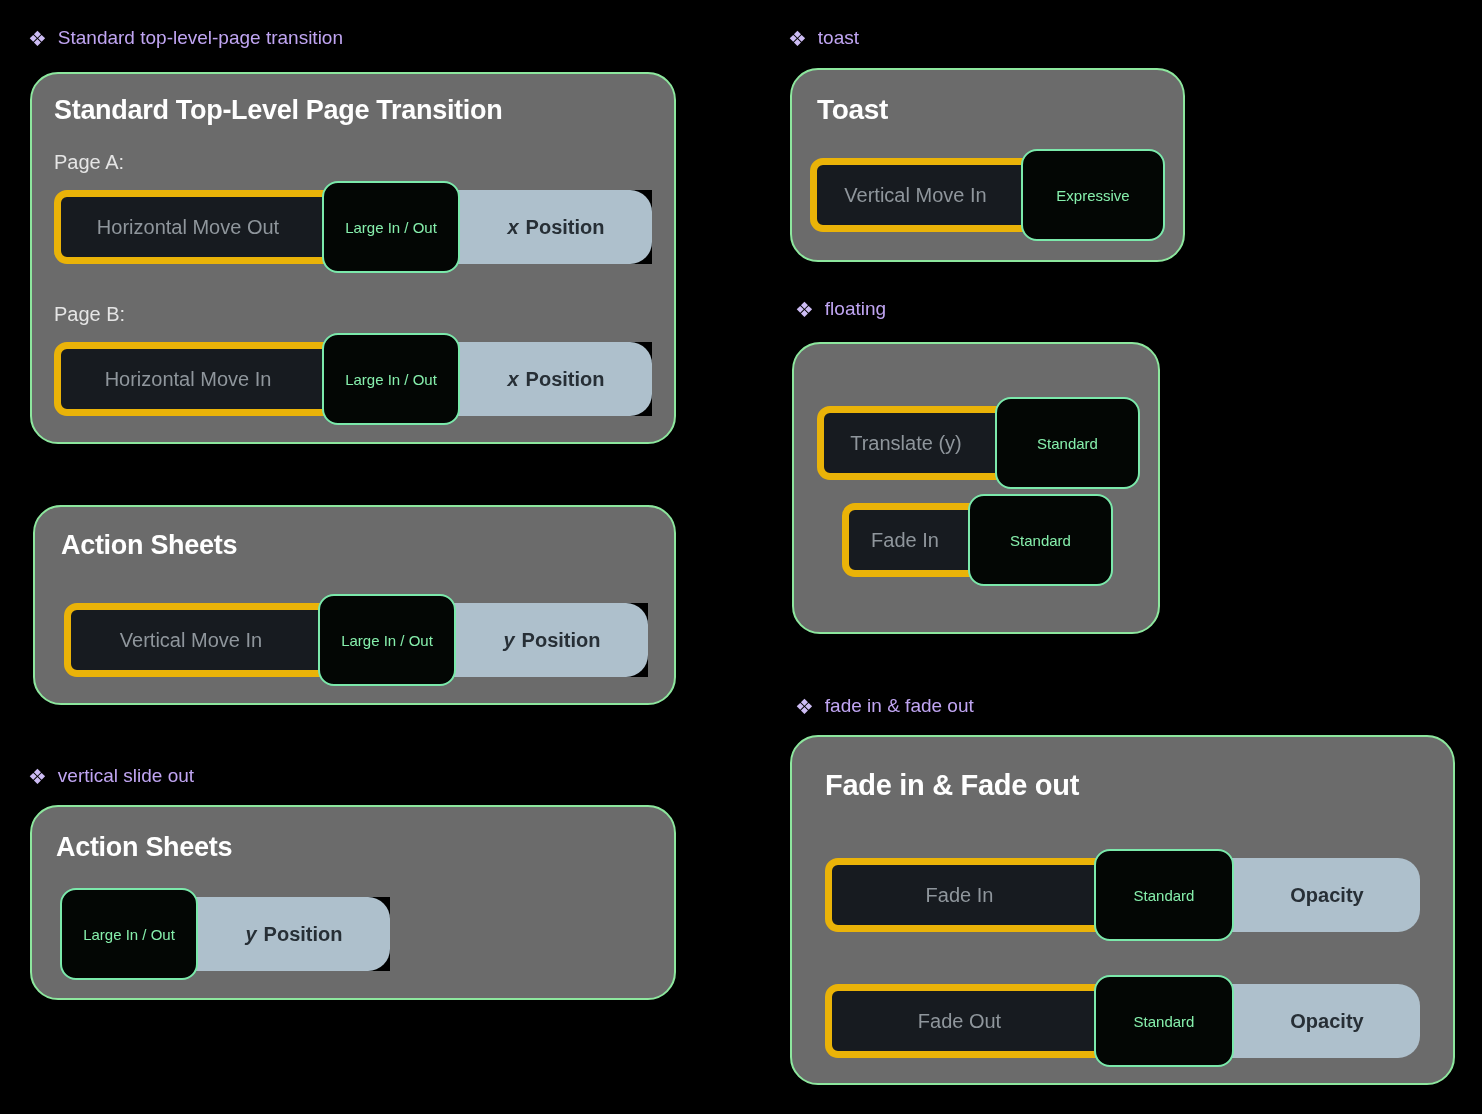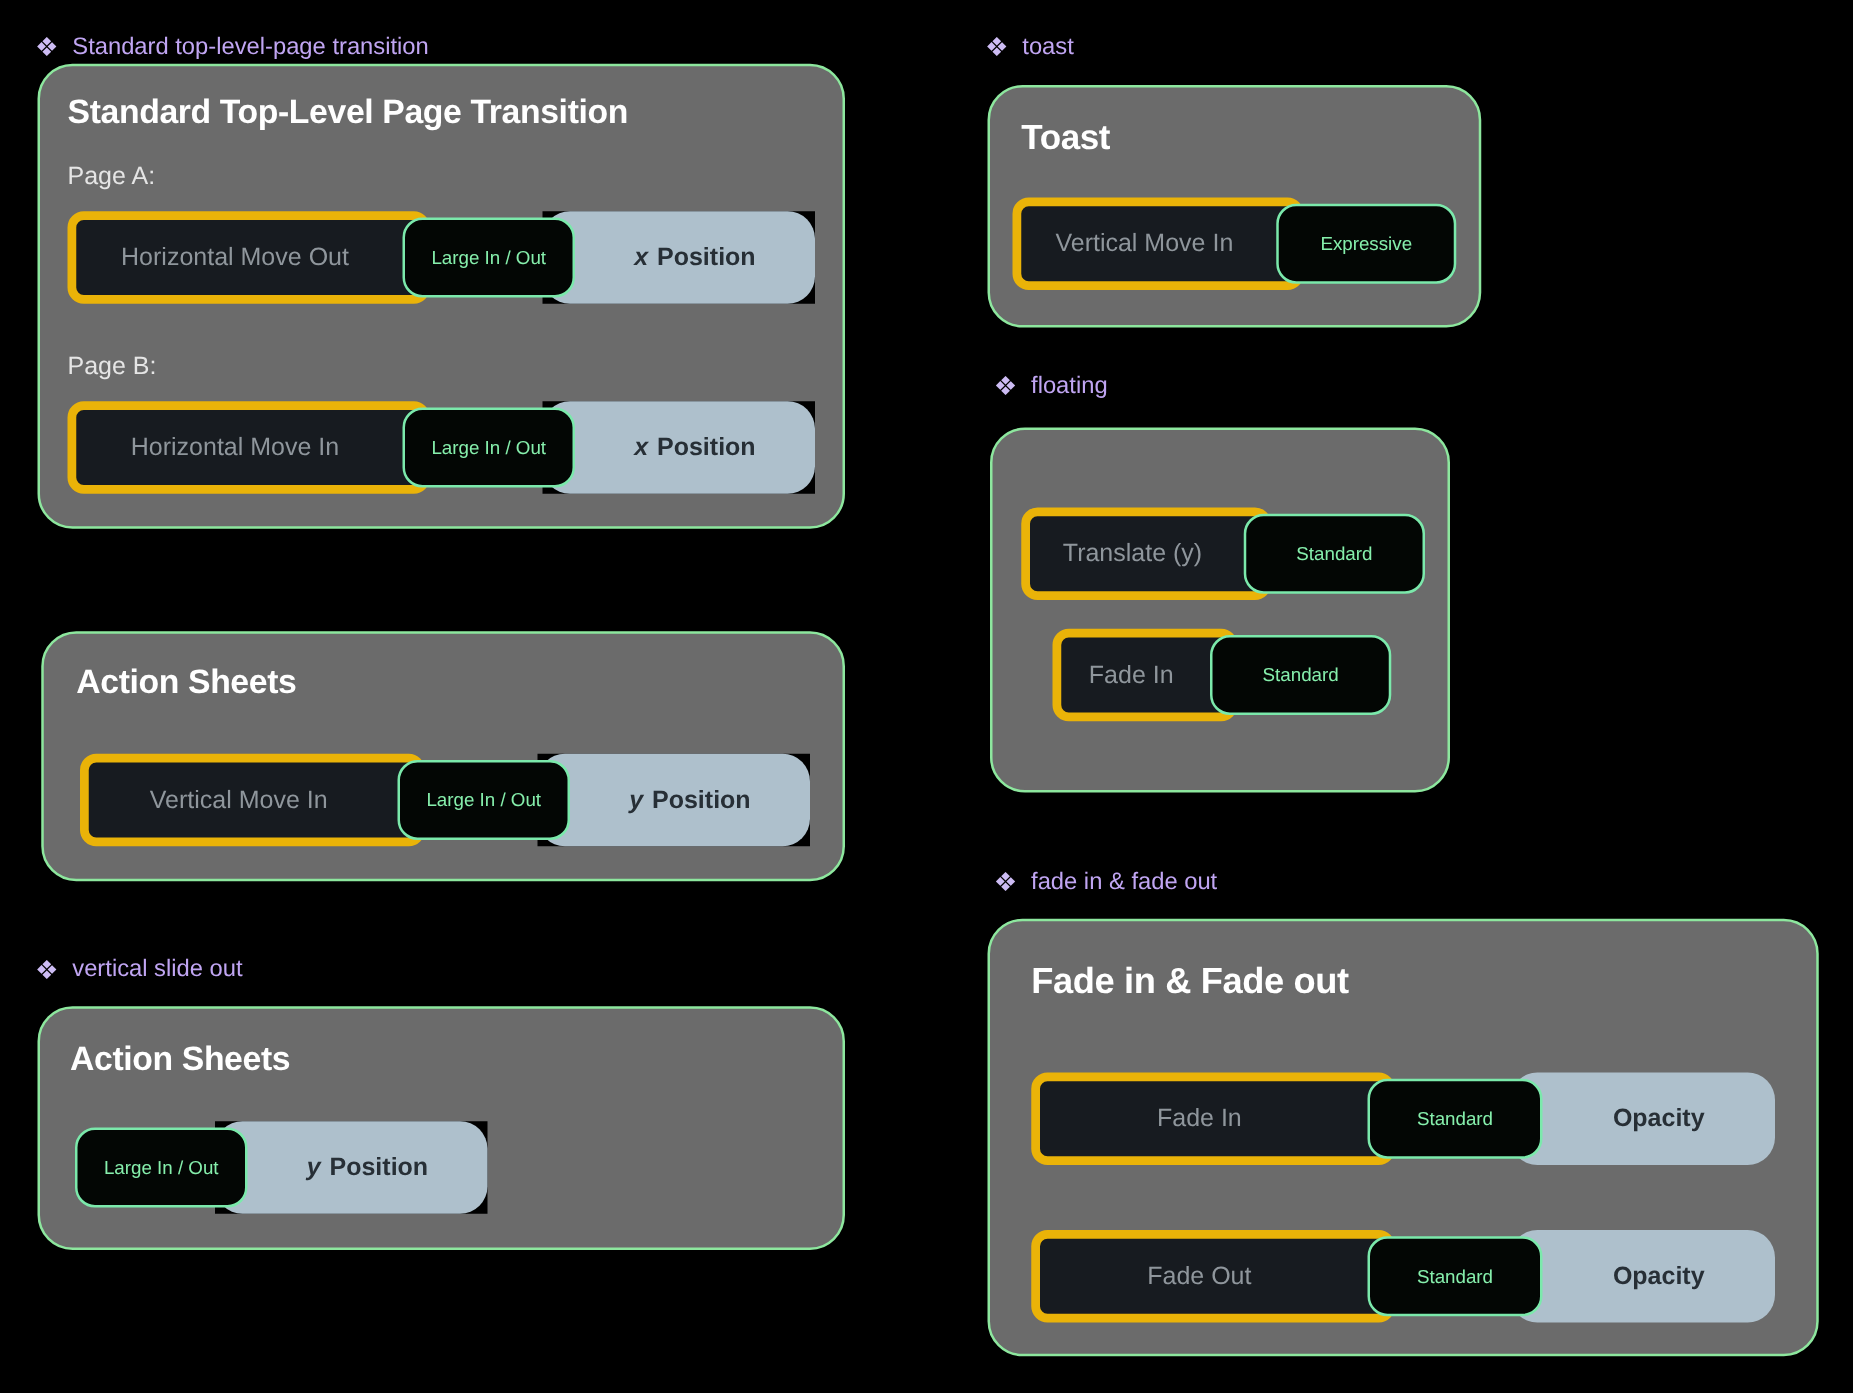--- a/index.html
+++ b/index.html
@@ -24,40 +24,40 @@
   .pill-row{display:flex;align-items:center;height:78px;position:relative;}
   .pill{display:flex;align-items:center;justify-content:center;box-sizing:border-box;white-space:nowrap;}
   .pill.dark{
     flex:1;height:74px;min-width:0;
     background:var(--dark-pill-bg,#171b20);
     border:7px solid #eab308;border-radius:13px;
     color:var(--dark-pill-text,#8f969c);font-size:20px;
     margin-right:-22px;padding-right:22px;z-index:1;
   }
   .pill.green{
-    height:64px;flex:none;
+    height:92px;flex:none;
     background:var(--green-pill-bg,#030604);
     border:2px solid var(--green-pill-border,#7be9ab);
     border-radius:16px;
     color:var(--green-pill-text,#86efac);font-size:15px;z-index:3;
   }
   .light-wrap{height:74px;flex:none;margin-left:-26px;z-index:2;}
   .light-wrap.backed{background:#000;}
   .pill.light{
     width:100%;height:100%;
     background:var(--light-pill-bg,#aec0cc);
     border-radius:22px;
     color:var(--light-pill-text,#272f36);
     font-size:20px;font-weight:700;padding-left:26px;
   }
   .pill.light i{font-style:italic;margin-right:7px;}
 
   
   #label-standard{left:28px;top:26px;}
-  #card-standard{left:30px;top:51px;width:646px;height:372px;padding:20px 22px 0 22px;}
+  #card-standard{left:30px;top:72px;width:646px;height:372px;padding:20px 22px 0 22px;}
   #card-standard .caption.first{margin-top:24px;}
   #card-standard .pill-row{margin-top:14px;}
   #card-standard .caption.second{margin-top:36px;}
   #card-standard .pill.green{width:138px;}
   #card-standard .light-wrap{width:218px;}
 
   #card-sheets-in{left:33px;top:505px;width:643px;height:200px;padding:22px 26px 0 26px;}
   #card-sheets-in .pill-row{margin-top:40px;margin-left:3px;}
   #card-sheets-in .pill.green{width:138px;}
   #card-sheets-in .light-wrap{width:218px;}

